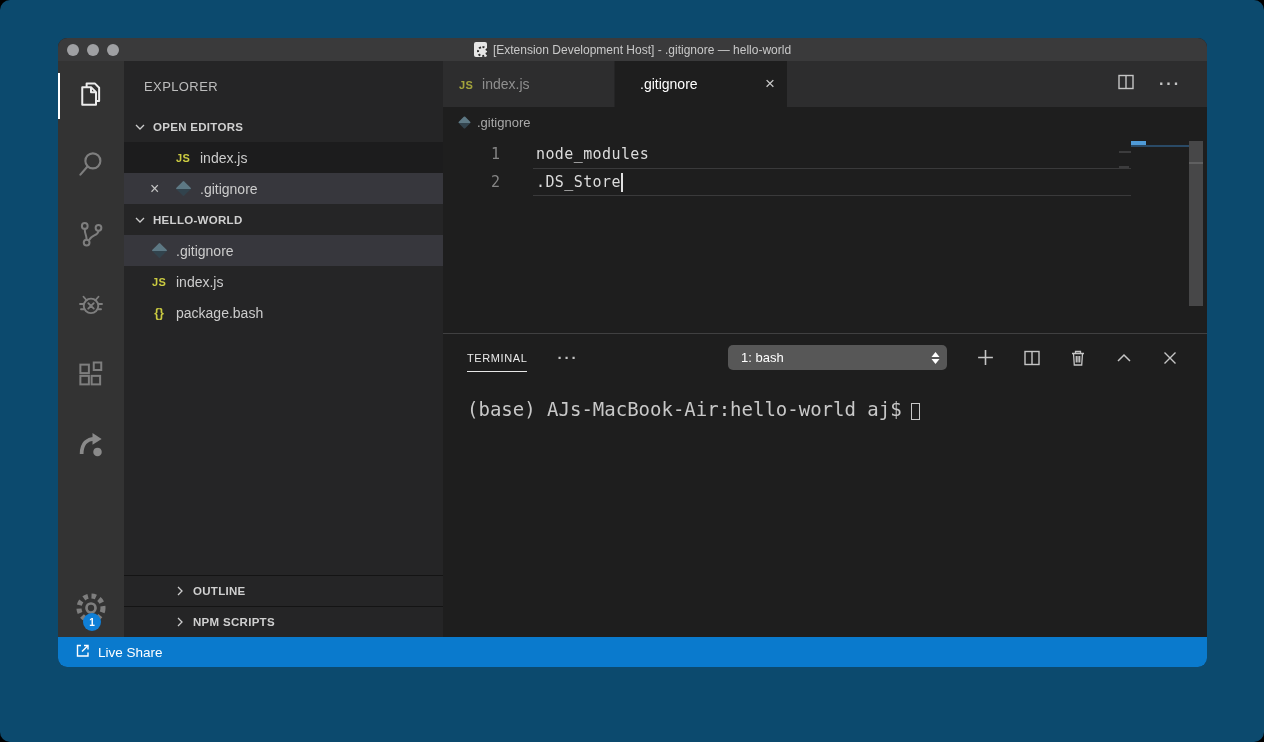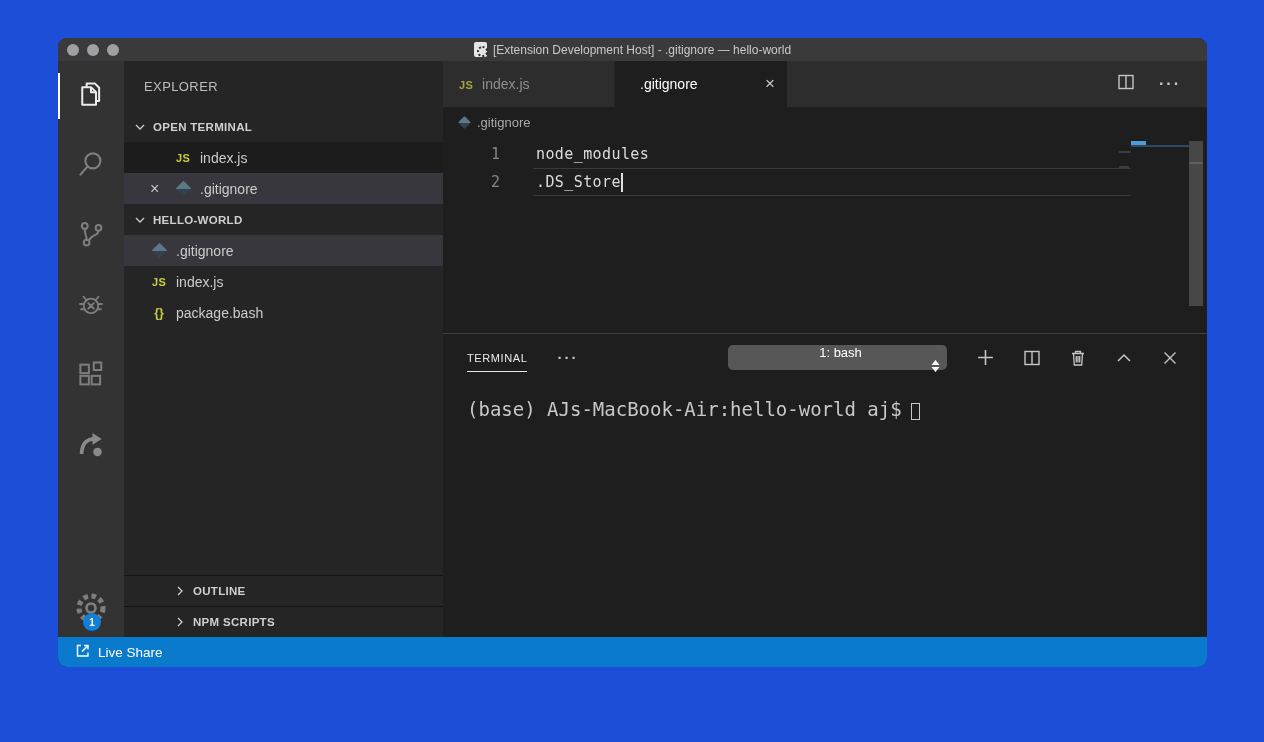--- a/index.html
+++ b/index.html
@@ -1,18 +1,18 @@
 <!DOCTYPE html>
 <html><head>
 <meta charset="utf-8">
 <style>
   * { margin:0; padding:0; box-sizing:border-box; }
   body { width:1264px; height:742px; background:#000; overflow:hidden;
          font-family:"Liberation Sans", sans-serif; }
-  .stage { position:relative; width:1264px; height:742px; background:#1d4ed8; }
+  .stage { position:relative; width:1264px; height:742px; background:#0c4a6e;border-radius:10px; }
   .window { position:absolute; left:58px; top:38px; width:1149px; height:629px;
             border-radius:9px; overflow:hidden; background:#1e1e1e;
             display:flex; flex-direction:column; }
 
   
   .titlebar { flex:0 0 23px; background:#3a3a3b; position:relative;
               display:flex; align-items:center; }
   .traffic { display:flex; gap:8px; margin-left:9px; z-index:2; }
   .traffic span { width:12px; height:12px; border-radius:50%; background:#9fa0a3; }
   .title-center { position:absolute; left:0; right:0; top:0; bottom:0;
@@ -99,21 +99,21 @@
   .panel-header { flex:0 0 47px; display:flex; align-items:center; padding-left:24px;
                   position:relative; }
   .terminal-tab { position:relative; height:100%; display:flex; align-items:center;
                   color:#eaeaea; font-size:11px; letter-spacing:0.6px; cursor:pointer; }
   .terminal-tab::after { content:""; position:absolute; left:0; right:0; bottom:9px;
                   height:1px; background:#e7e7e7; }
   .panel-dots { margin-left:30px; color:#c5c5c5; font-size:15px; letter-spacing:2px;
                 font-weight:bold; cursor:pointer; }
   .shell-select { position:absolute; left:285px; top:11px; width:219px; height:25px;
                   background:#575757; border-radius:5px; color:#fff; font-size:13px;
-                  display:flex; align-items:center; padding:0 7px 0 13px; cursor:pointer;flex-direction:column; }
+                  display:flex; align-items:center; padding:0 7px 0 13px; cursor:pointer; }
   .shell-select .arrows { margin-left:auto; display:flex; flex-direction:column; gap:2px; }
   .panel-actions { margin-left:auto; display:flex; align-items:center; gap:28px;
                    padding-right:28px; }
   .panel-actions .pa { display:flex; cursor:pointer; }
   .terminal-body { padding:17px 0 0 24px; font-family:"DejaVu Sans Mono", monospace;
                    font-size:19px; color:#c8c8c8; }
   .block-caret { display:inline-block; width:9px; height:17px; border:1px solid #c8c8c8;
                  margin-left:9px; vertical-align:text-bottom; }
 
   
@@ -213,21 +213,21 @@
 
       <div class="sidebar">
         <div class="sidebar-title">EXPLORER</div>
 
         <div class="row sec-head">
           <span class="chev">
             <svg viewBox="0 0 10 10" width="10" height="10" fill="none" stroke="#cccccc" stroke-width="1.3">
                 <path d="M1 3 L5 7 L9 3"></path>
               </svg>
           </span>
-          <span>OPEN TERMINAL</span>
+          <span>OPEN EDITORS</span>
         </div>
 
         <div class="row shade oe-row">
           <span class="close-slot"></span>
           <span class="ficon">
               <span class="js-badge">JS</span>
             </span>
           <span>index.js</span>
         </div>
 

